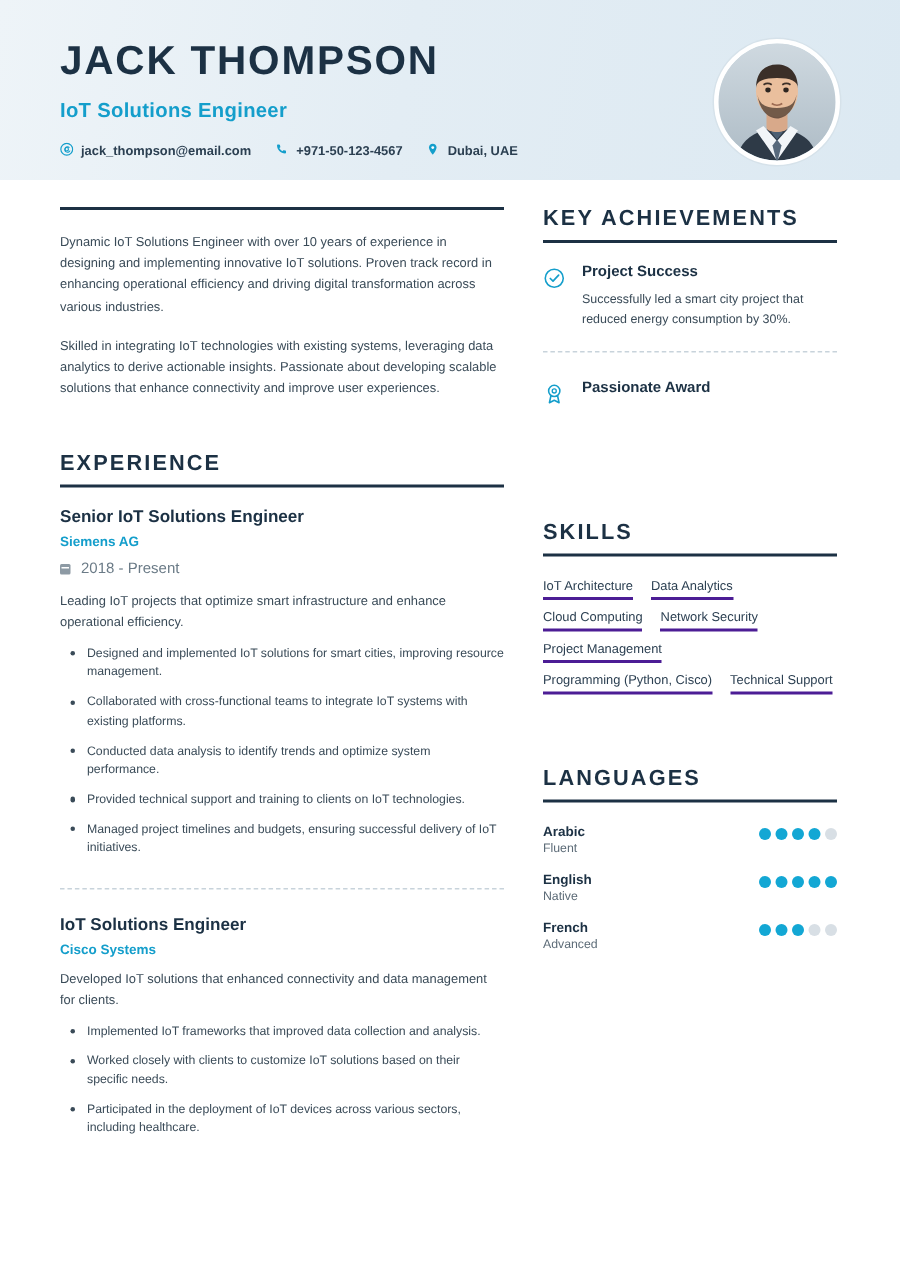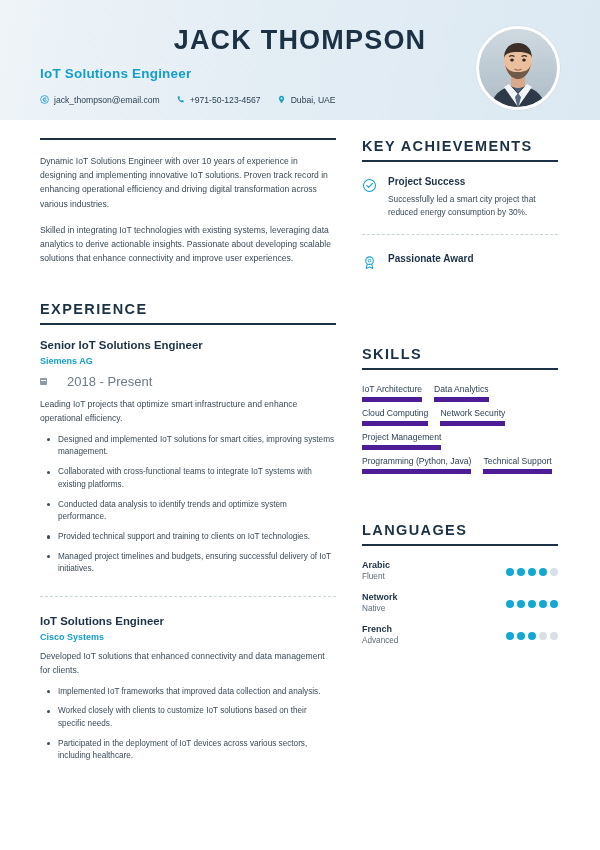--- a/index.html
+++ b/index.html
@@ -27,37 +27,36 @@
     padding: 26px 40px 0 40px;
     box-sizing: border-box;
   }
   .name {
     font-size: 27px;
     font-weight: bold;
     letter-spacing: 1.2px;
     color: #1c3144;
     margin: 0 0 0 0;
     line-height: 1.1;
-    text-align: center;
   }
   .job-title {
     margin-top: 10px;
     font-size: 13.5px;
     font-weight: bold;
     color: #149ecb;
     letter-spacing: 0.2px;
   }
   .contact-row {
     margin-top: 14px;
     display: flex;
     align-items: flex-start;
     gap: 16px;
     font-size: 8.6px;
     color: #2b3f51;
-    font-weight: normal;
+    font-weight: bold;
   }
   .contact-item {
     display: flex;
     align-items: center;
     gap: 5px;
     white-space: nowrap;
   }
   .contact-item .ico {
     color: #149ecb;
     display: inline-flex;
@@ -116,25 +115,25 @@
     color: #1c3144;
     margin-bottom: 5px;
   }
   .job-company {
     font-size: 9px;
     font-weight: bold;
     color: #149ecb;
     margin-bottom: 8px;
   }
   .job-date {
-    font-size: 13px;
+    font-size: 10px;
     color: #6b7b87;
     display: flex;
     align-items: center;
-    gap: 20px;
+    gap: 7px;
     margin-bottom: 9px;
   }
   .cal-ico {
     width: 7px; height: 7px;
     background: #8d9aa4;
     border-radius: 1px;
     display: inline-block;
     position: relative;
   }
   .cal-ico:after {
@@ -202,28 +201,28 @@
 
   
   .skills-wrap {
     display: flex;
     flex-wrap: wrap;
     gap: 6px 12px;
   }
   .skill {
     font-size: 8.6px;
     color: #2b3f51;
-    border-bottom: 5px solid #4c1d95;
+    border-bottom: 2px solid #4c1d95;
     padding-bottom: 3px;
   }
 
   
   .lang-row {
     display: flex;
-    align-items: center;
+    align-items: flex-start;
     justify-content: space-between;
     margin-bottom: 11px;
   }
   .lang-name {
     font-size: 9px;
     font-weight: bold;
     color: #1c3144;
   }
   .lang-level {
     font-size: 8.2px;
@@ -337,21 +336,21 @@
 
         <div class="job">
           <div class="job-name">Senior IoT Solutions Engineer</div>
           <div class="job-company">Siemens AG</div>
           <div class="job-date">
             <span class="cal-ico"></span>
             <span>2018 - Present</span>
           </div>
           <p class="job-desc">Leading IoT projects that optimize smart infrastructure and enhance operational efficiency.</p>
           <ul class="bullets">
-            <li>Designed and implemented IoT solutions for smart cities, improving systems management.</li>
+            <li>Designed and implemented IoT solutions for smart cities, improving resource management.</li>
             <li>Collaborated with cross-functional teams to integrate IoT systems with existing platforms.</li>
             <li>Conducted data analysis to identify trends and optimize system performance.</li>
             <li>Provided technical support and training to clients on IoT technologies.</li>
             <li>Managed project timelines and budgets, ensuring successful delivery of IoT initiatives.</li>
           </ul>
         </div>
 
         <div class="divider-dash"></div>
 
         <div class="job">
@@ -408,21 +407,21 @@
 
       <div>
         <div class="sec-title">SKILLS</div>
         <div class="sec-rule"></div>
         <div class="skills-wrap">
           <span class="skill">IoT Architecture</span>
           <span class="skill">Data Analytics</span>
           <span class="skill">Cloud Computing</span>
           <span class="skill">Network Security</span>
           <span class="skill">Project Management</span>
-          <span class="skill">Programming (Python, Java)</span>
+          <span class="skill">Programming (Python, Cisco)</span>
           <span class="skill">Technical Support</span>
         </div>
       </div>
 
       <div class="spacer-24"></div>
       <div class="spacer-24"></div>
 
       <div>
         <div class="sec-title">LANGUAGES</div>
         <div class="sec-rule"></div>
@@ -436,21 +435,21 @@
             <span class="dot on"></span>
             <span class="dot on"></span>
             <span class="dot on"></span>
             <span class="dot on"></span>
             <span class="dot"></span>
           </div>
         </div>
 
         <div class="lang-row">
           <div>
-            <div class="lang-name">Network</div>
+            <div class="lang-name">English</div>
             <div class="lang-level">Native</div>
           </div>
           <div class="dots">
             <span class="dot on"></span>
             <span class="dot on"></span>
             <span class="dot on"></span>
             <span class="dot on"></span>
             <span class="dot on"></span>
           </div>
         </div>

